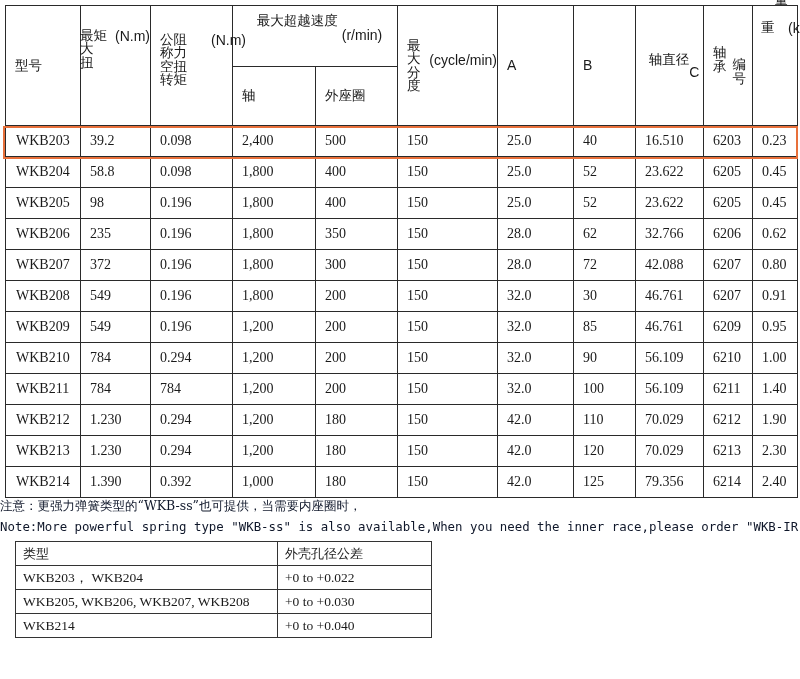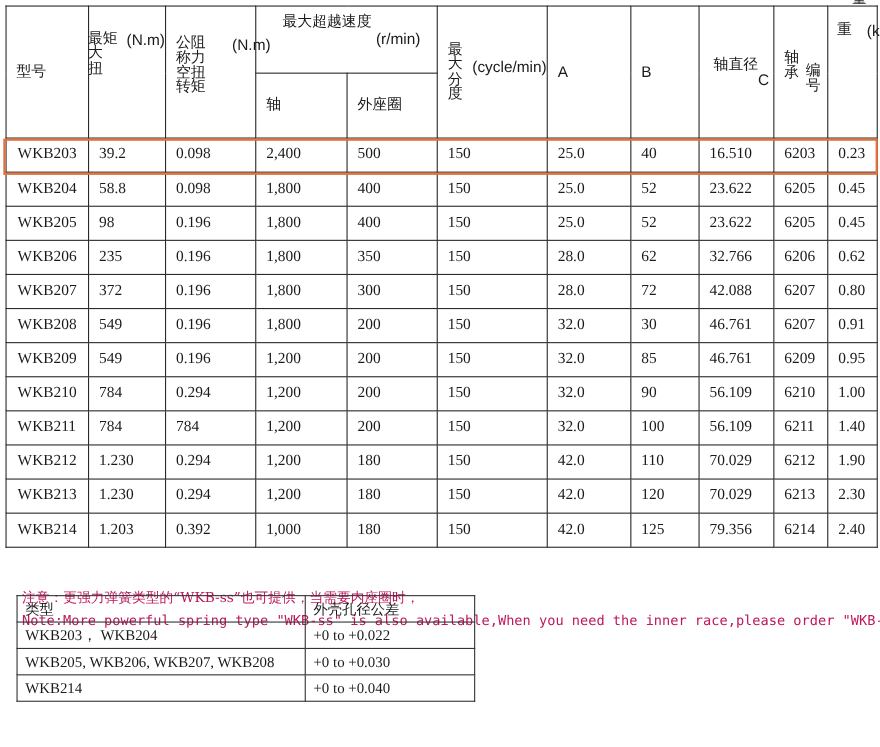--- a/index.html
+++ b/index.html
@@ -27,22 +27,22 @@
 
   .h-stack { display: flex; flex-direction: row; justify-content: center; }
   .hl { display: block; }
 
   .highlight {
     position: absolute; left: 3px; top: 126px; width: 795px; height: 33px;
     border: 2.5px solid #e8703a; pointer-events: none;
   }
 
   .note {
-    position: absolute; left: 20px; font-family: "DejaVu Sans Mono", "Liberation Mono", monospace;
-    font-size: 12.5px; color: #be185d; white-space: nowrap; letter-spacing: 0px; margin-top: 37px;
+    position: absolute; left: 0; font-family: "DejaVu Sans Mono", "Liberation Mono", monospace;
+    font-size: 12.5px; color: #0f172a; white-space: nowrap; letter-spacing: 0px;
   }
   .note-cn { top: 498px; font-family: "DejaVu Serif", serif; font-size: 12.5px; }
   .note-en { top: 519px; font-size: 12.4px; }
 
   .tol-table {
     position: absolute; left: 15px; top: 541px;
     border-collapse: collapse; table-layout: fixed; width: 416px;
   }
   .tol-table td {
     border: 1.2px solid #333; height: 24px; font-size: 13.5px;
@@ -262,21 +262,21 @@
         <td>180</td>
         <td>150</td>
         <td>42.0</td>
         <td>120</td>
         <td>70.029</td>
         <td>6213</td>
         <td>2.30</td>
       </tr>
       <tr>
         <td>WKB214</td>
-        <td>1.203</td>
+        <td>1.390</td>
         <td>0.392</td>
         <td>1,000</td>
         <td>180</td>
         <td>150</td>
         <td>42.0</td>
         <td>125</td>
         <td>79.356</td>
         <td>6214</td>
         <td>2.40</td>
       </tr>

